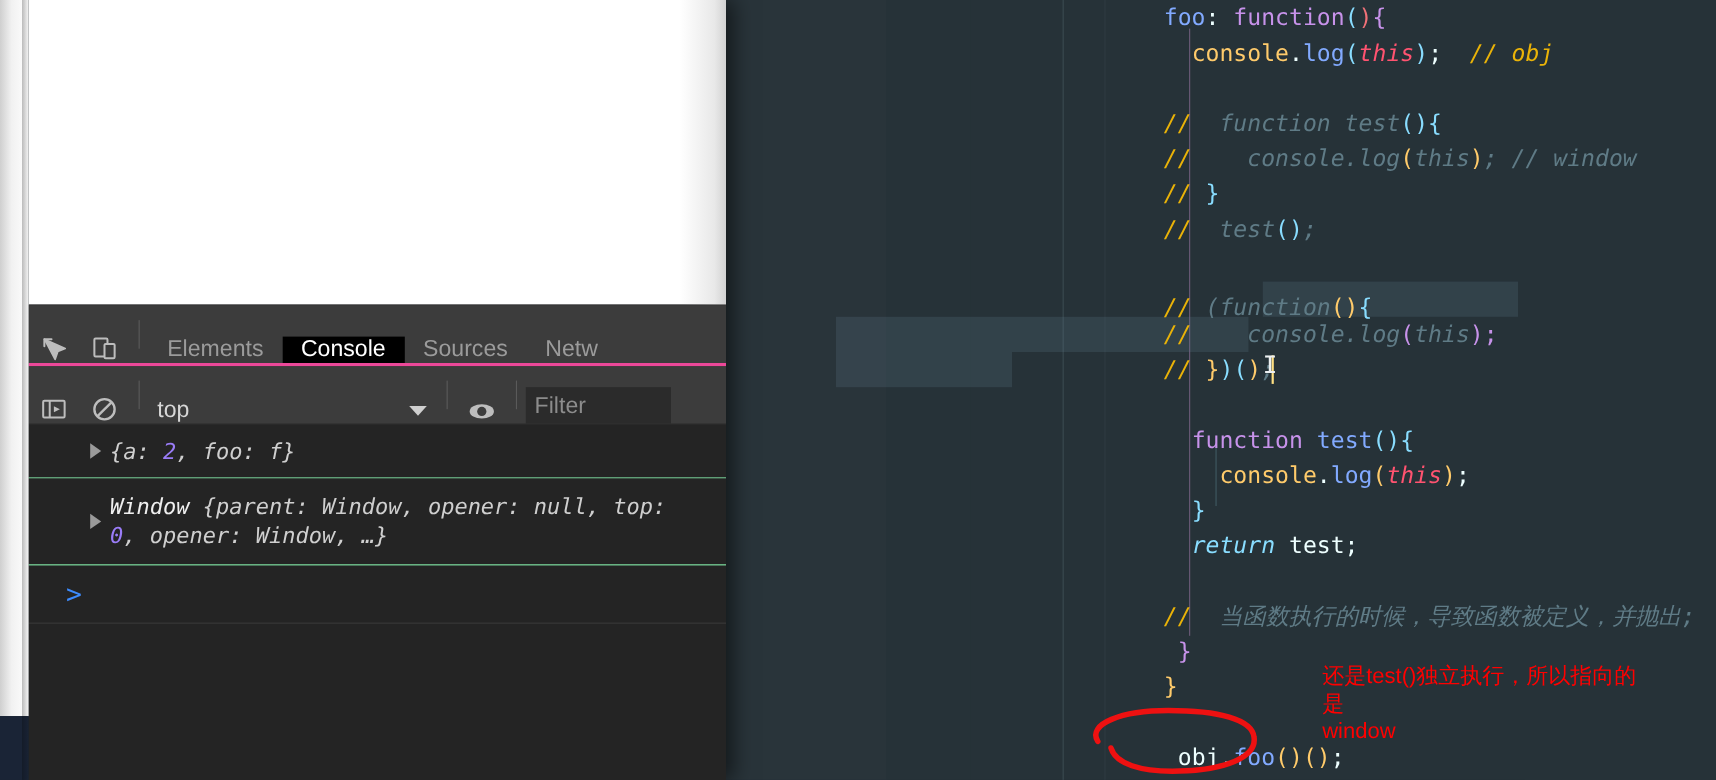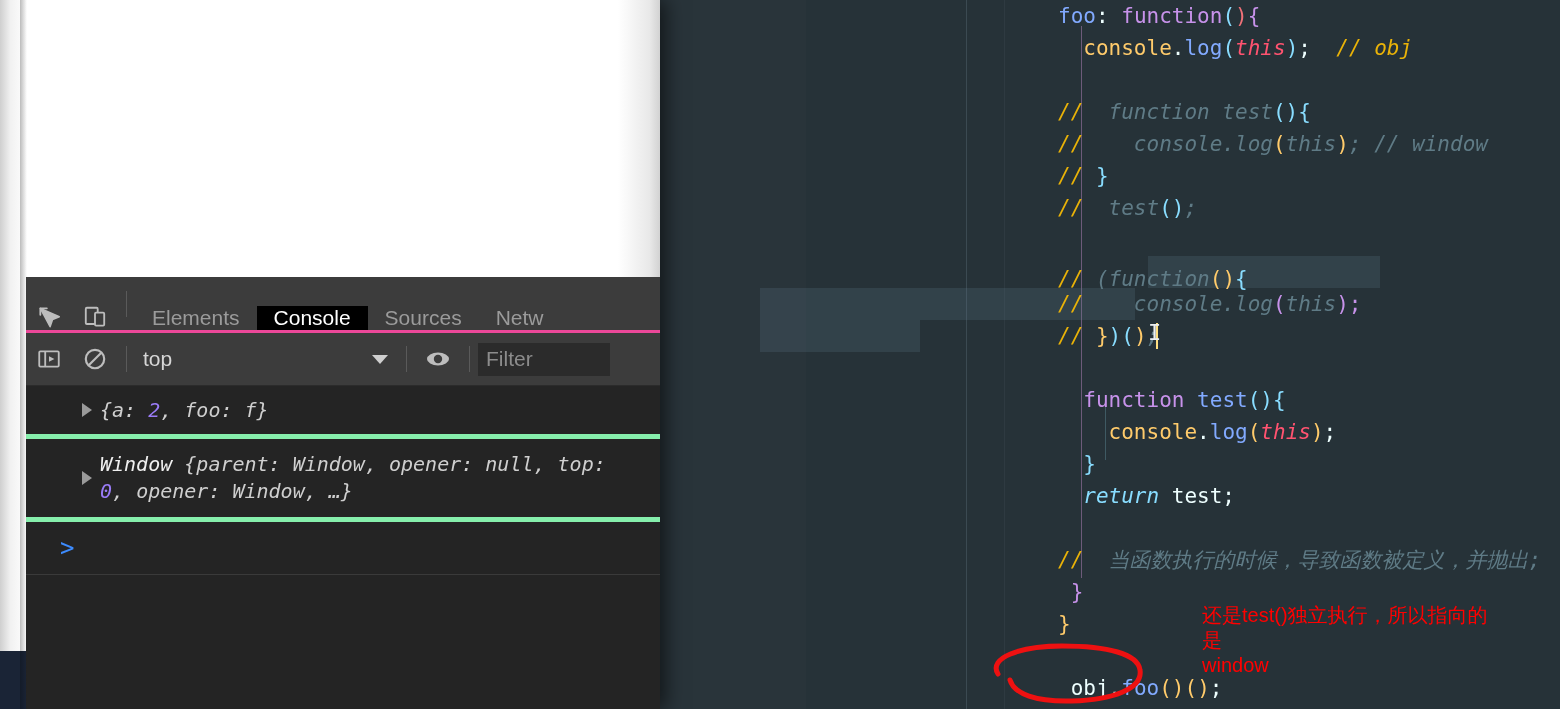--- a/index.html
+++ b/index.html
@@ -92,21 +92,21 @@
   }
   .dt-tab.active {
     background: #000000;
     color: #ffffff;
   }
 
   .dt-toolbar {
     position: relative;
     height: 52px;
     background: #3c3c3c;
-    display: flex; align-items: center;
+    display: flex; align-items: flex-end;
     border-bottom: 1px solid #2b2b2b;
   }
   .ctx-select {
     flex: 0 0 auto;
     width: 245px;
     display: flex; align-items: center; justify-content: space-between;
     color: #d6d6d6; font-size: 21px;
     padding: 0 10px 0 8px;
     cursor: pointer;
   }
@@ -121,21 +121,21 @@
     background: #2b2b2b;
     color: #8c8c8c; font-size: 21px;
     border: none; outline: none;
     padding: 0 8px;
   }
   .filter-box::placeholder { color: #8c8c8c; }
 
   
   .con-row {
     position: relative;
-    border-bottom: 5px solid #86efac;
+    border-bottom: 1px solid #86efac;
     background: #242424;
     display: flex;
     align-items: center;
     padding-left: 56px;
   }
   .con-row.r1 { height: 48px; }
   .con-row.r2 { height: 78px; align-items: center; }
   .disclosure {
     position: absolute; left: 56px;
     width: 0; height: 0;

